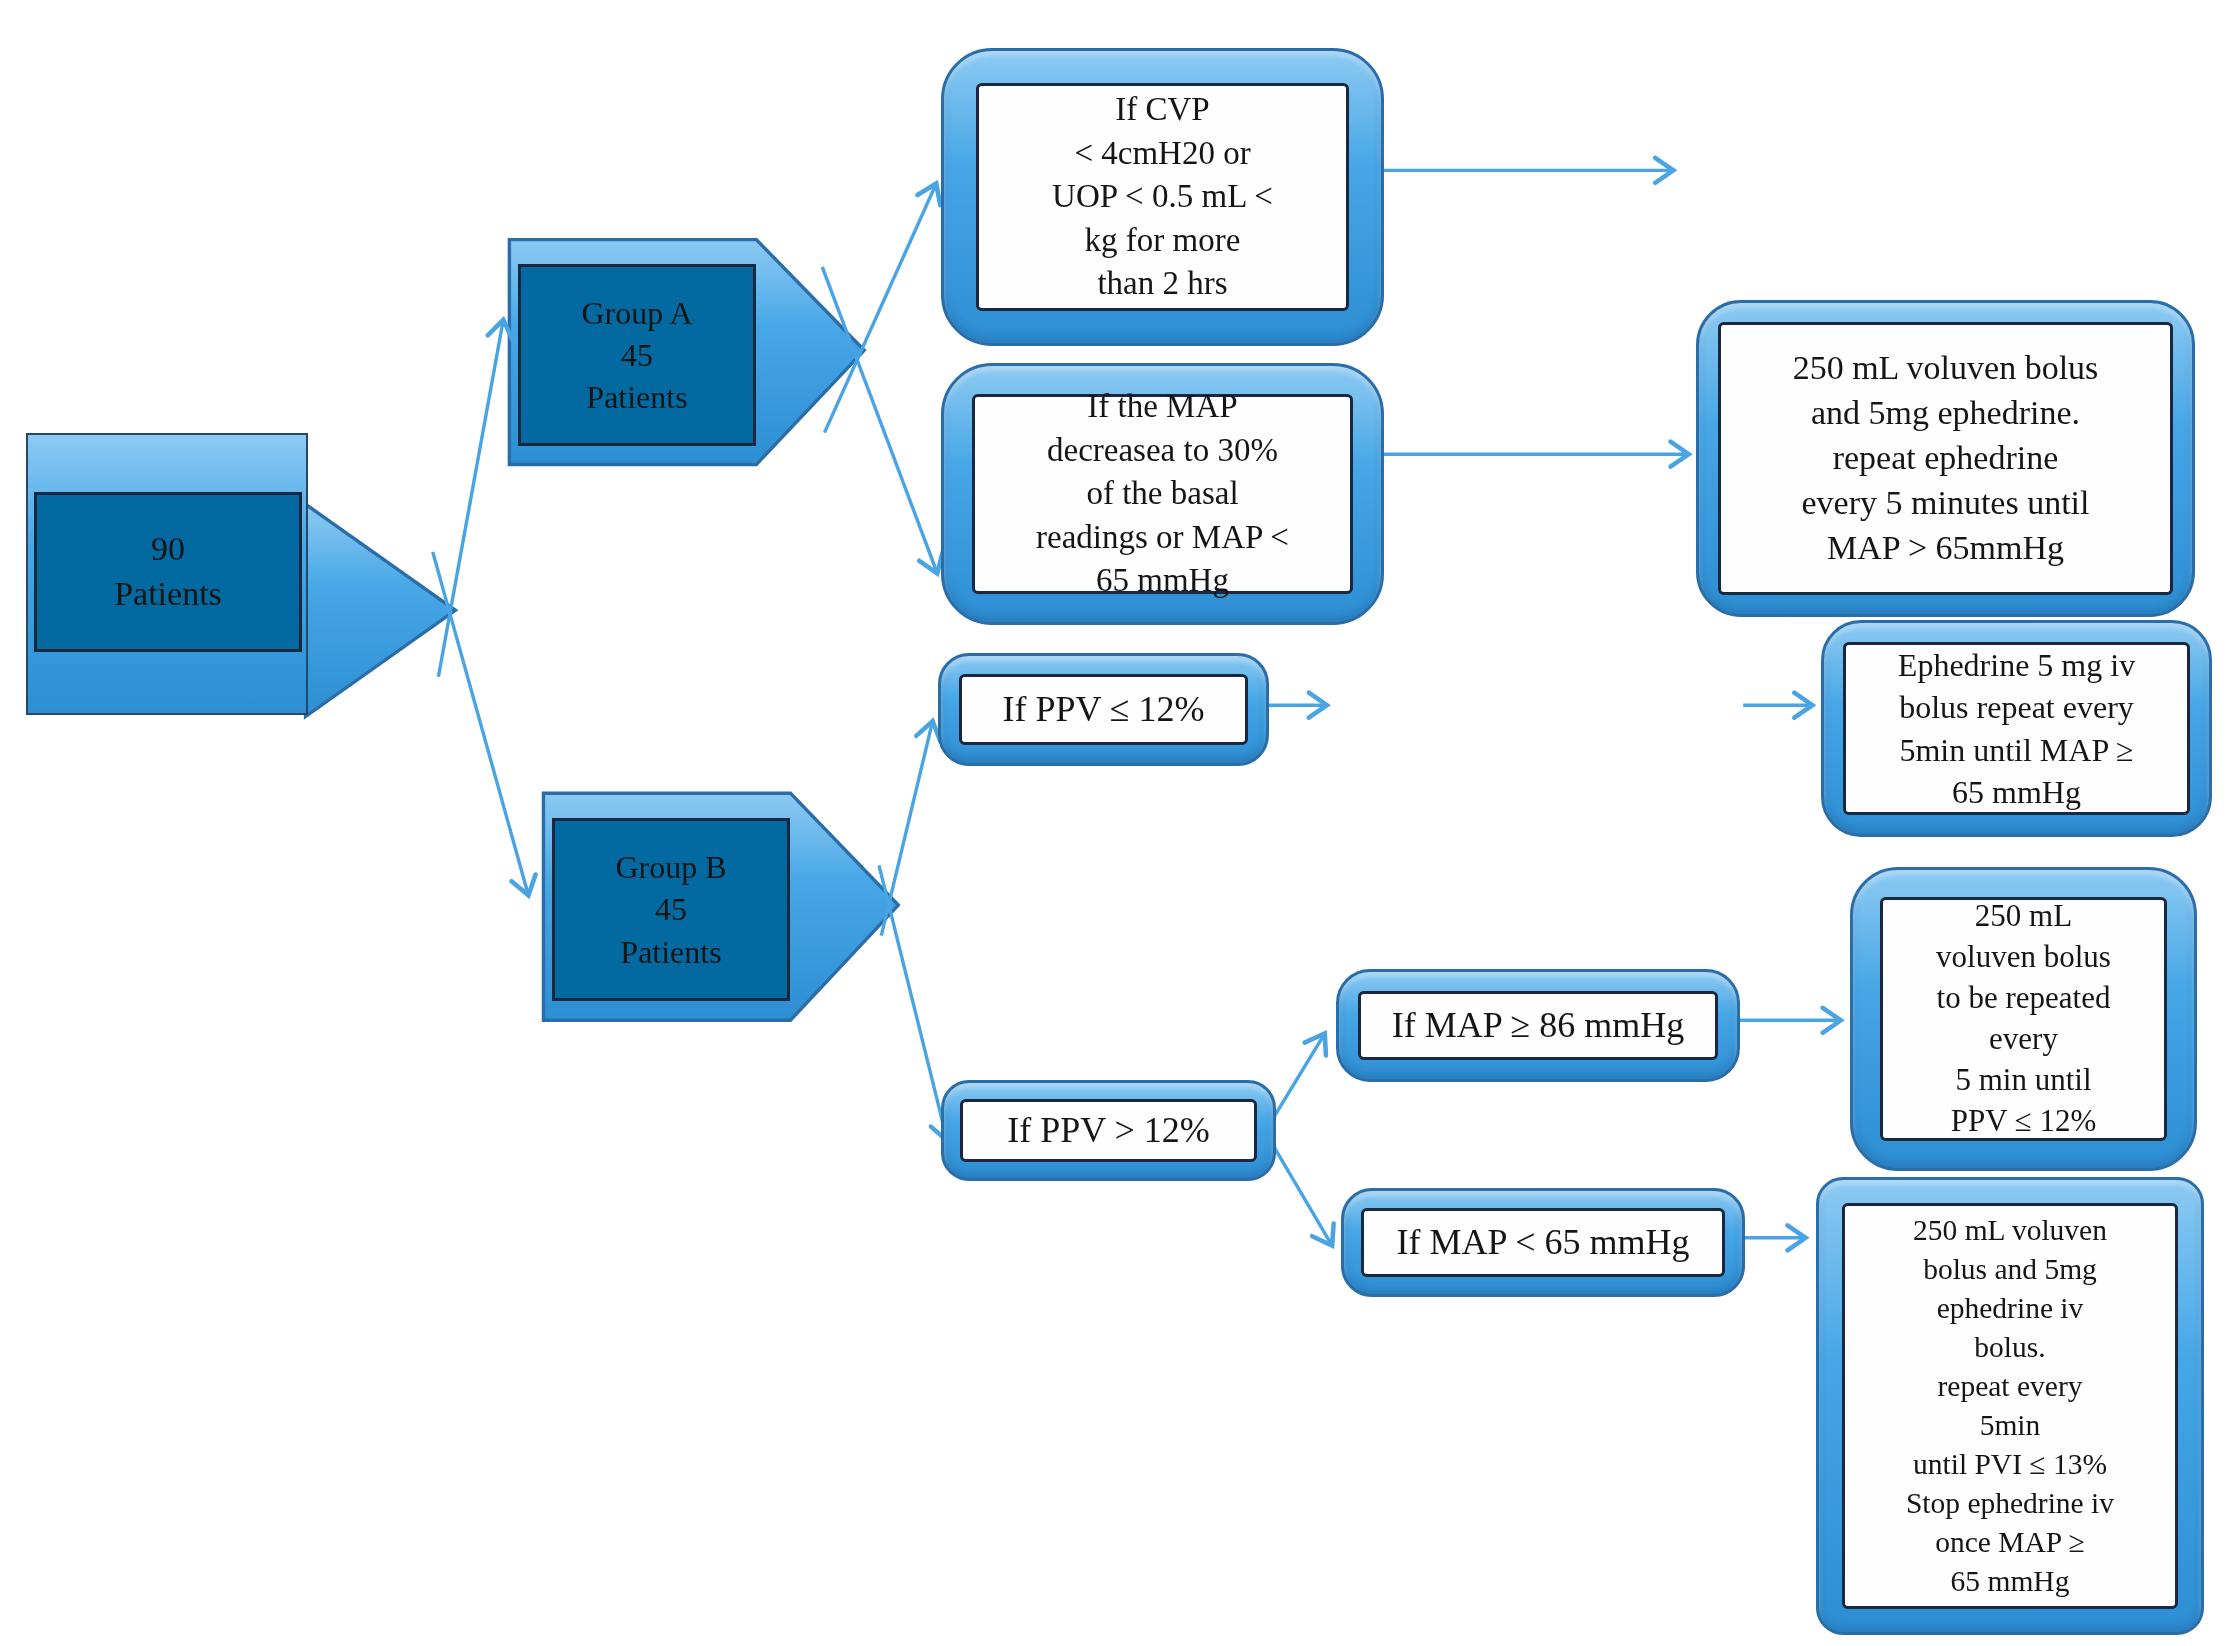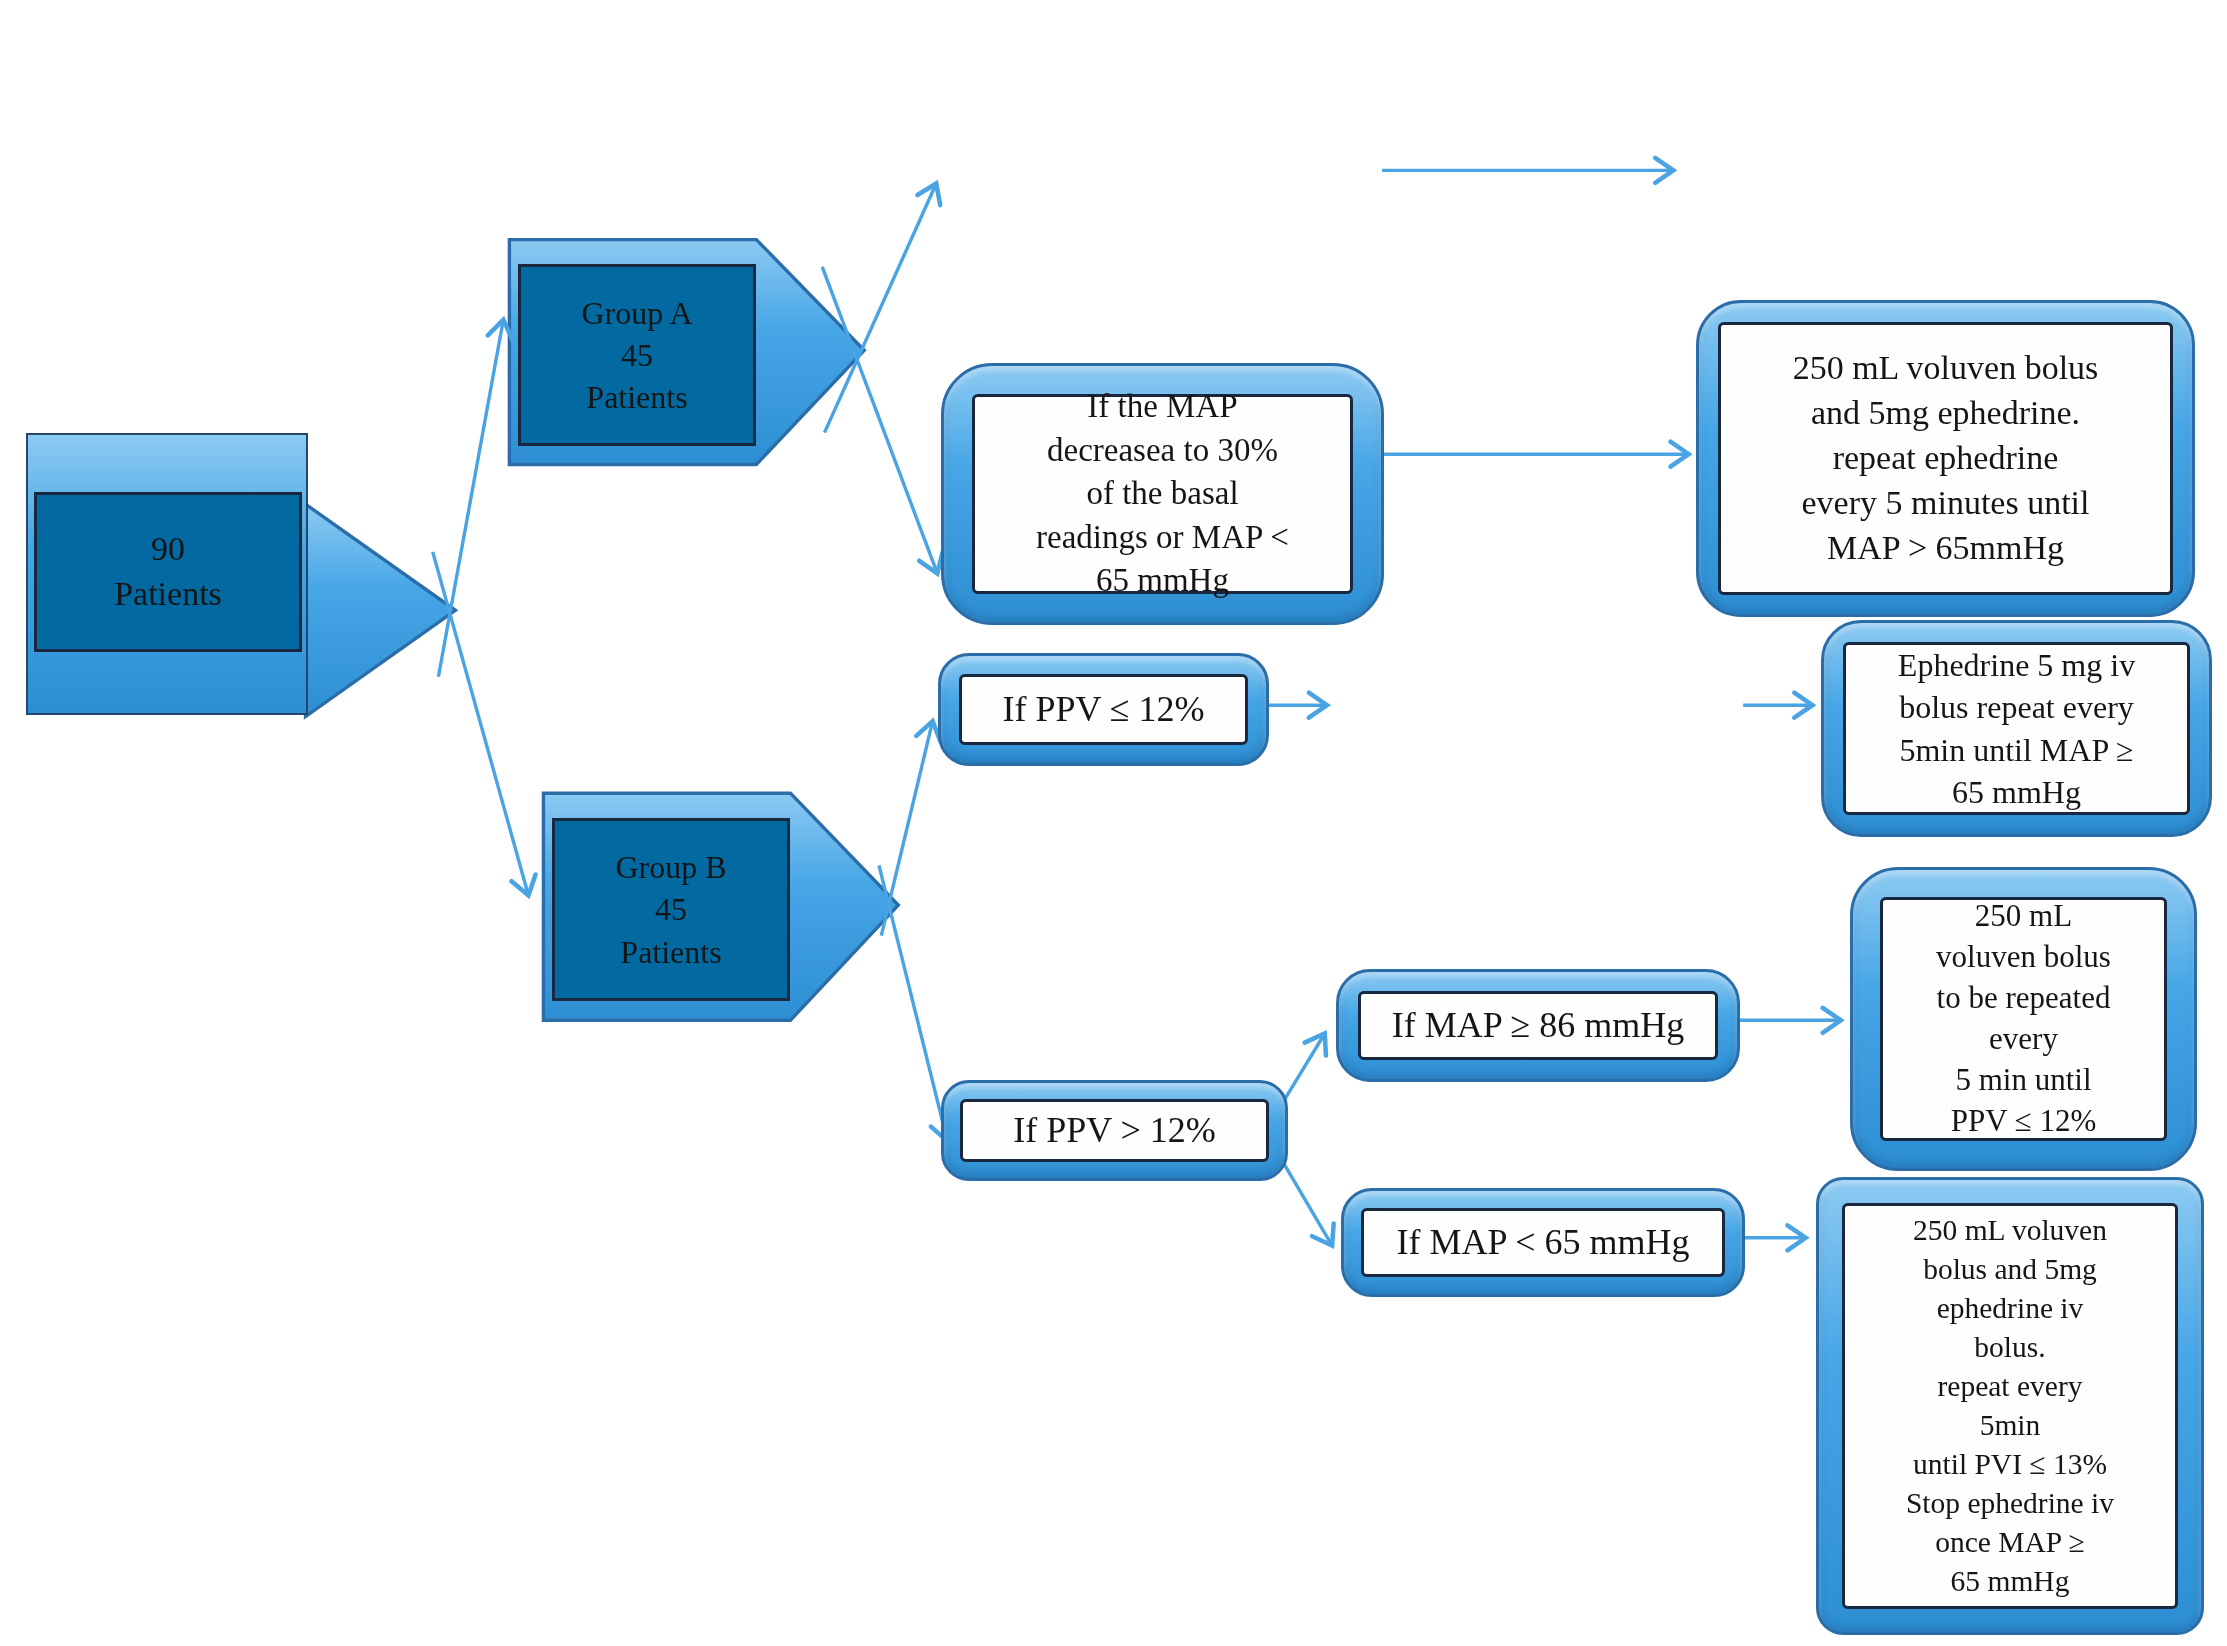--- a/index.html
+++ b/index.html
@@ -75,20 +75,29 @@
 45
 Patients</div>
   </div>
 
   <div class="whitebox" style="left:552px;top:818px;width:232px;height:177px;">
     <div class="label" style="font-size:32px;">Group B
 45
 Patients</div>
   </div>
 
+  <div class="node" style="left:941px;top:48px;width:437px;height:292px;--ring:32px;--rad:51px;">
+    <div class="inner">
+      <div class="label" style="font-size:33px;">If CVP
+&lt; 4cmH20 or
+UOP &lt; 0.5 mL &lt;
+kg for more
+than 2 hrs</div>
+    </div>
+  </div>
 
   <div class="node" style="left:941px;top:363px;width:437px;height:256px;--ring:28px;--rad:51px;">
     <div class="inner">
       <div class="label" style="font-size:33px;">If the MAP
 decreasea to 30%
 of the basal
 readings or MAP &lt;
 65 mmHg</div>
     </div>
   </div>
@@ -130,21 +139,21 @@
     <div class="inner">
       <div class="label" style="font-size:31px;">250 mL
 voluven bolus
 to be repeated
 every
 5 min until
 PPV ≤ 12%</div>
     </div>
   </div>
 
-  <div class="node" style="left:941px;top:1080px;width:329px;height:95px;padding-left:12px;--ring:16px;--rad:28px;">
+  <div class="node" style="left:941px;top:1080px;width:329px;height:95px;--ring:16px;--rad:28px;">
     <div class="inner">
       <div class="label" style="font-size:36px;">If PPV &gt; 12%</div>
     </div>
   </div>
 
   <div class="node" style="left:1341px;top:1188px;width:398px;height:103px;--ring:17px;--rad:31px;">
     <div class="inner">
       <div class="label" style="font-size:36px;">If MAP &lt; 65 mmHg</div>
     </div>
   </div>

